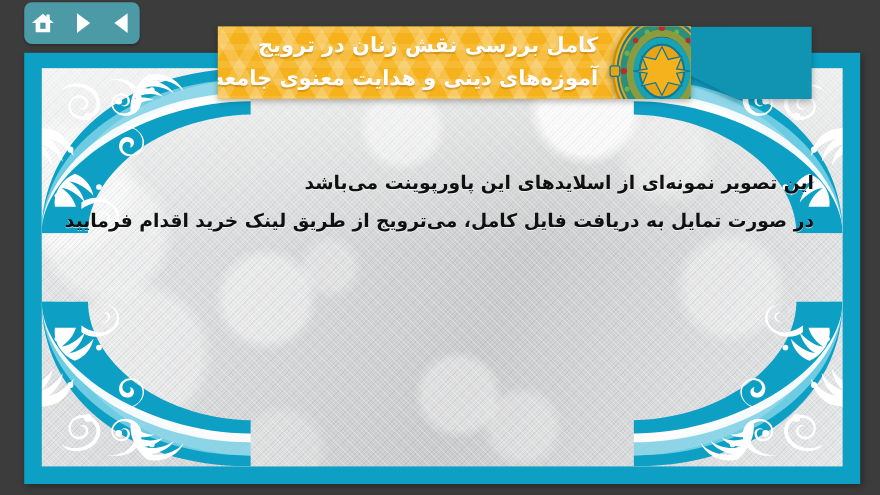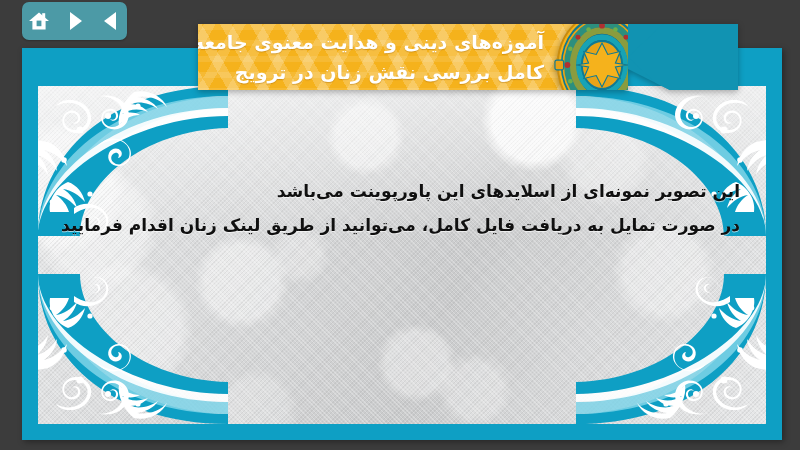--- a/index.html
+++ b/index.html
@@ -43,21 +43,20 @@
       radial-gradient(circle at 8% 42%, rgba(255,255,255,.45) 0 7%, rgba(255,255,255,0) 9%),
       radial-gradient(circle at 28% 58%, rgba(255,255,255,.45) 0 6.5%, rgba(255,255,255,0) 8.5%),
       radial-gradient(circle at 36% 50%, rgba(255,255,255,.3) 0 4%, rgba(255,255,255,0) 6%),
       radial-gradient(circle at 86% 55%, rgba(255,255,255,.4) 0 6%, rgba(255,255,255,0) 8%),
       radial-gradient(circle at 12% 72%, rgba(255,255,255,.4) 0 8%, rgba(255,255,255,0) 10%),
       radial-gradient(circle at 52% 82%, rgba(255,255,255,.38) 0 6.5%, rgba(255,255,255,0) 8.5%),
       radial-gradient(circle at 60% 90%, rgba(255,255,255,.3) 0 5%, rgba(255,255,255,0) 7%),
       radial-gradient(circle at 30% 96%, rgba(255,255,255,.25) 0 5%, rgba(255,255,255,0) 7%),
       linear-gradient(115deg,#e8e9ea 0%,#d5d6d7 38%,#cacbcc 58%,#d9dadb 78%,#e6e7e8 100%);
     overflow:hidden;
-    margin-top:24px;
   }
   
   #slide-inner::before{
     content:"";position:absolute;inset:0;pointer-events:none;
     background-image:
       repeating-linear-gradient(45deg, rgba(255,255,255,.30) 0 1px, rgba(0,0,0,0) 1px 3px),
       repeating-linear-gradient(-45deg, rgba(120,120,120,.14) 0 1px, rgba(0,0,0,0) 1px 3px);
     opacity:.85;
   }
   
@@ -249,31 +248,31 @@
             <circle cx="100" cy="20" r="2.6"></circle>
               <circle cx="14" cy="116" r="2.4"></circle>
             <path d="M60 60 c8 -10 24 -10 31 1 c5 8 0 18 -9 19 c-8 1 -14 -6 -11 -13 c2 -5 9 -6 12 -2 c2 3 0 7 -3 7 c2 -3 0 -6 -3 -5 c-4 1 -5 6 -2 9 c5 5 14 2 16 -5 c3 -9 -5 -18 -15 -17 c-6 1 -12 3 -16 6 z"></path>
             <path d="M36 122 c11 -8 27 -4 33 7 c4 8 -1 17 -10 18 c-8 1 -13 -6 -10 -12 c2 -5 9 -5 11 -1 c1 3 -1 6 -4 5 c2 2 5 1 6 -2 c1 -4 -4 -7 -8 -6 c-6 2 -8 9 -4 13 c6 6 16 2 18 -6 c2 -10 -8 -18 -18 -16 c-5 1 -10 3 -14 6 z"></path>
           </g>
         </svg>
       </div>
 
       <div id="body-text">
         <div class="body-line">این تصویر نمونه‌ای از اسلایدهای این پاورپوینت می‌باشد</div>
-        <div class="body-line">در صورت تمایل به دریافت فایل کامل، می‌توانید از طریق لینک زنان اقدام فرمایید</div>
+        <div class="body-line">در صورت تمایل به دریافت فایل کامل، می‌ترویج از طریق لینک خرید اقدام فرمایید</div>
       </div>
 
     </div>
   </div>
 
   <div id="title-banner">
     <div id="banner-arrow"></div>
     <div id="banner-body">
+      <div class="title-line">کامل بررسی نقش زنان در ترویج</div>
       <div class="title-line">آموزه‌های دینی و هدایت معنوی جامعه</div>
-      <div class="title-line">کامل بررسی نقش زنان در ترویج</div>
 
       <div id="medallion">
         <svg viewBox="0 0 100 114" aria-hidden="true">
           <ellipse cx="50" cy="57" rx="46" ry="54" fill="#f5b21c" stroke="#c98b0c" stroke-width="2"></ellipse>
           <ellipse cx="50" cy="57" rx="43" ry="51" fill="#0e7a95"></ellipse>
           <ellipse cx="50" cy="57" rx="40" ry="47" fill="none" stroke="#e8a317" stroke-width="2.5"></ellipse>
           <ellipse cx="50" cy="57" rx="37" ry="44" fill="#1b5a7a"></ellipse>
           <g>
             <ellipse cx="50" cy="57" rx="36" ry="43" fill="none" stroke="#2c8f7e" stroke-width="7"></ellipse>
             <ellipse cx="50" cy="57" rx="30" ry="36" fill="none" stroke="#8a9c3e" stroke-width="7"></ellipse>

